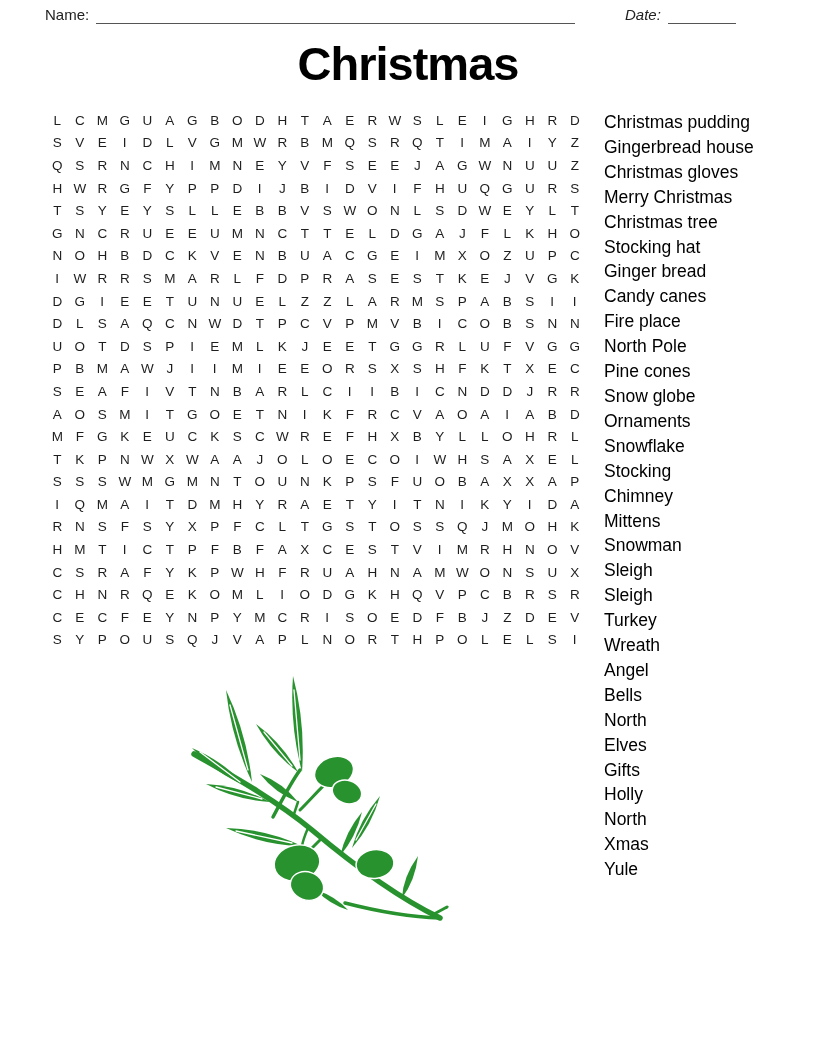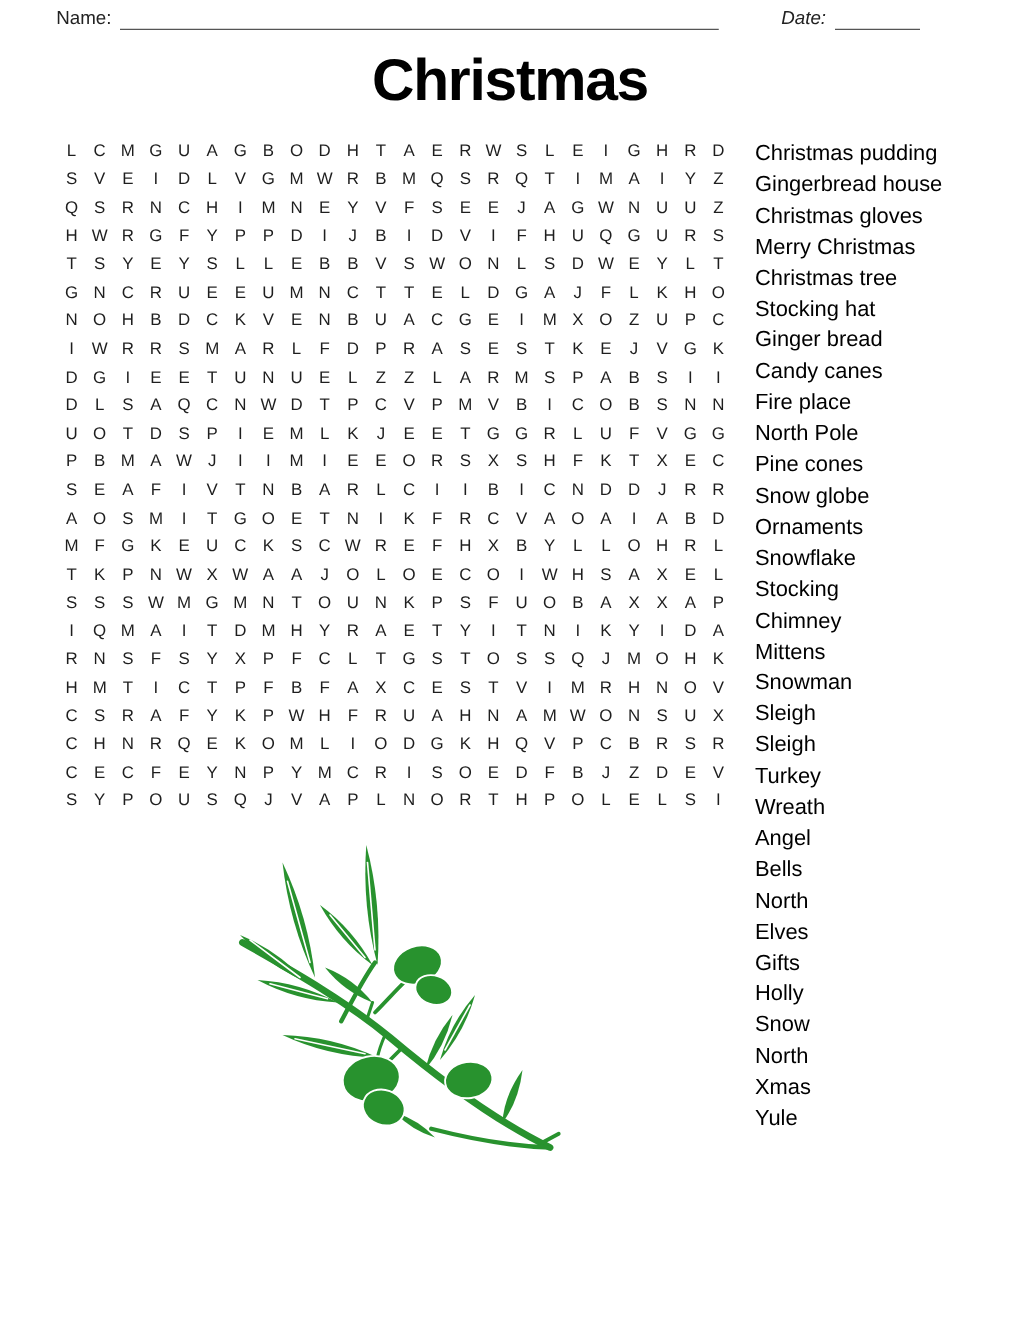--- a/index.html
+++ b/index.html
@@ -115,21 +115,20 @@
       <div class="word-item">Sleigh</div>
       <div class="word-item">Sleigh</div>
       <div class="word-item">Turkey</div>
       <div class="word-item">Wreath</div>
       <div class="word-item">Angel</div>
       <div class="word-item">Bells</div>
       <div class="word-item">North</div>
       <div class="word-item">Elves</div>
       <div class="word-item">Gifts</div>
       <div class="word-item">Holly</div>
-      <div class="word-item">Snow</div>
       <div class="word-item">North</div>
       <div class="word-item">Xmas</div>
       <div class="word-item">Yule</div>
     </div>
 
   <div class="branch-wrap">
     <svg viewBox="0 0 260 280" xmlns="http://www.w3.org/2000/svg">
       <g stroke="var(--branch-green)" fill="none" stroke-linecap="round">
 
         <path d="M4,94 C50,120 88,142 122,170 C160,202 205,236 250,258" stroke-width="5.5"></path>

